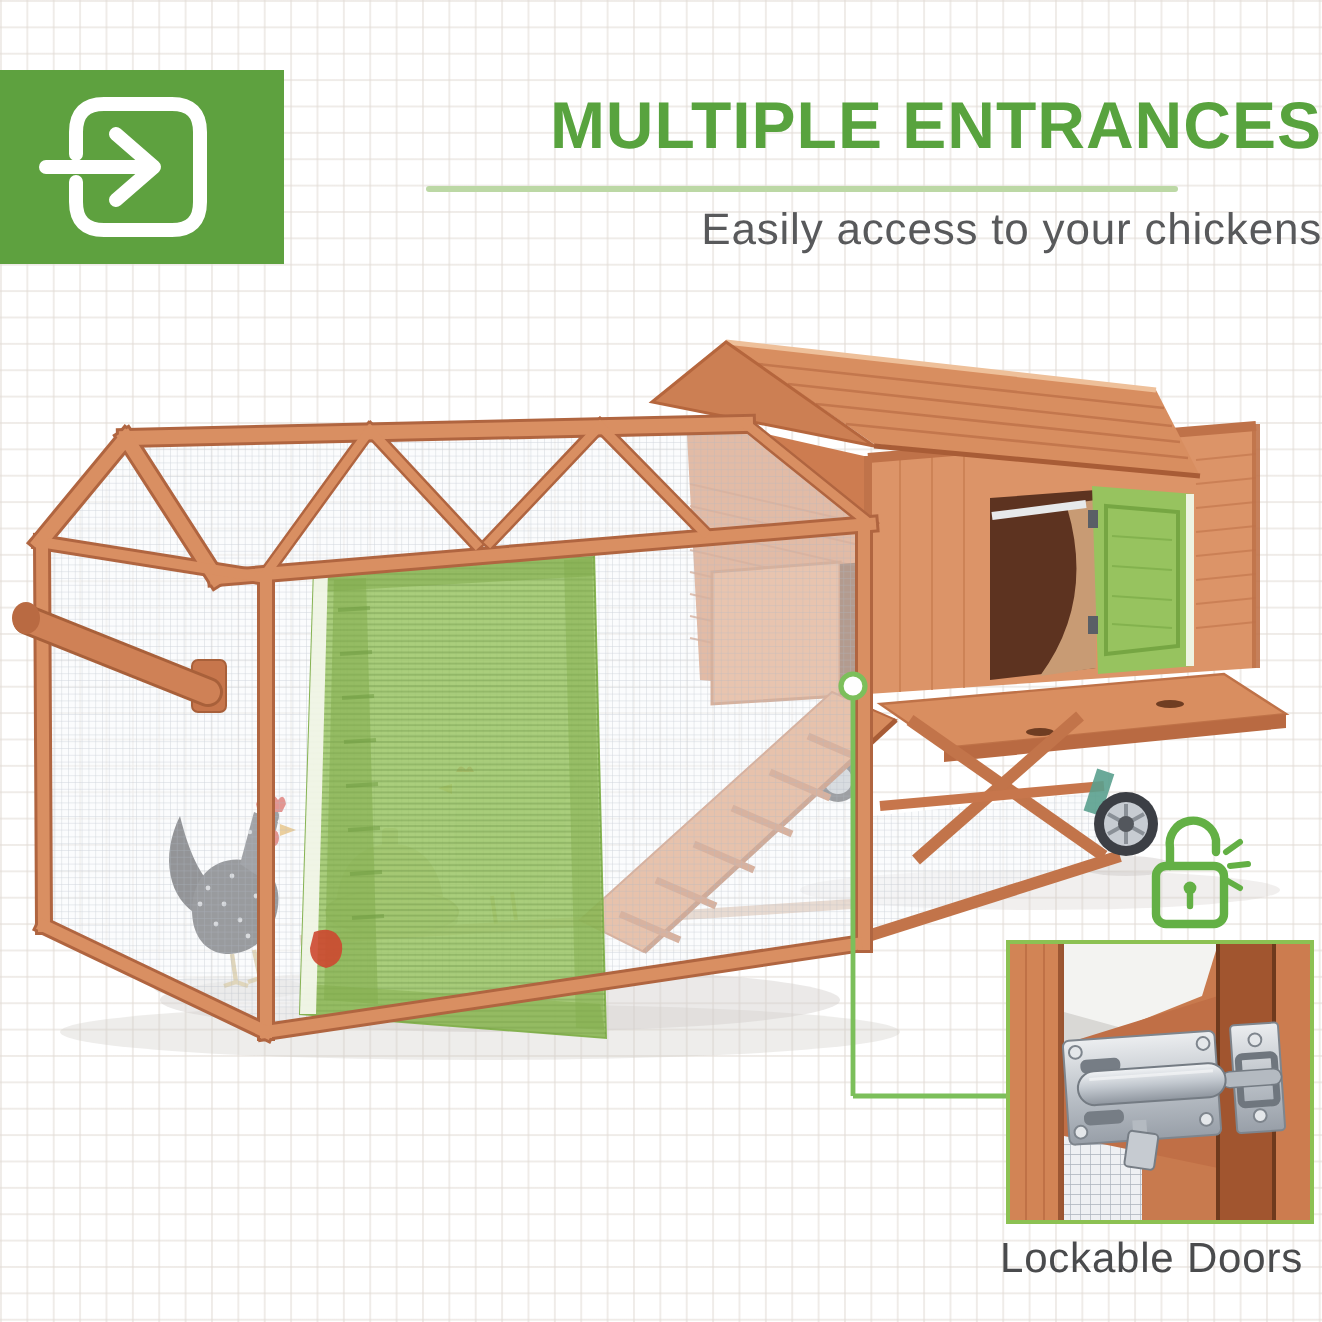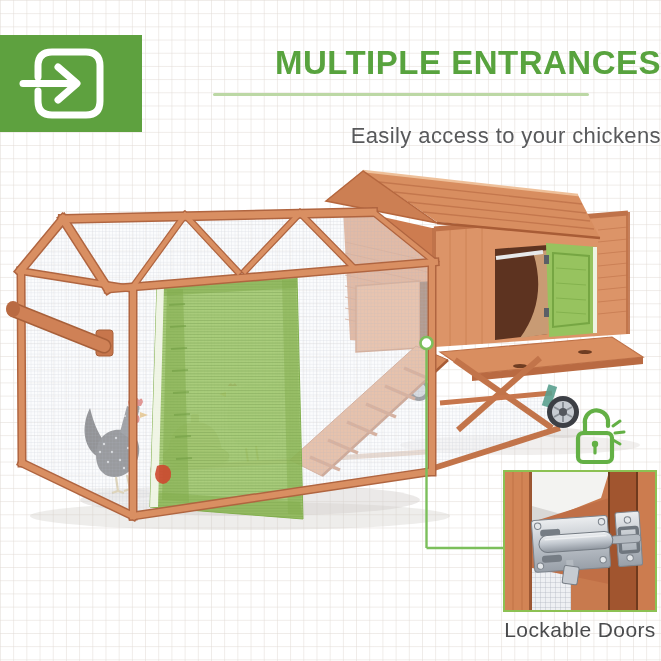--- a/index.html
+++ b/index.html
@@ -21,32 +21,32 @@
   }
   .title{
     margin:0;font-size:33px;font-weight:700;letter-spacing:0.5px;
     color:var(--accent-green,#58a33e);
   }
   .divider{
     width:376px;height:3px;margin:11px auto 0 auto;border-radius:2px;
     background:var(--divider-green,#bcd8a5);
   }
   .subtitle{
-    margin:27px 0 0 0;font-size:22px;letter-spacing:0.4px;
+    margin:6px 0 0 0;font-size:22px;letter-spacing:0.4px;
     color:var(--subtitle-gray,#58595b);
   }
   .scene{position:absolute;left:0;top:0;width:661px;height:661px;}
   .inset{
     position:absolute;left:503px;top:470px;width:154px;height:142px;
     box-sizing:border-box;border:2px solid var(--inset-border-green,#8cc153);
     background:#c87a4e;
   }
   .inset svg{display:block;}
   .caption{
-    position:absolute;left:500px;top:618px;width:160px;text-align:center;
+    position:absolute;left:500px;top:618px;width:160px;
     font-size:21px;letter-spacing:0.4px;color:var(--caption-gray,#4a4b4d);
   }
 </style>
 </head>
 <body>
 
 <div class="icon-plate">
   <svg width="142" height="97" viewBox="0 0 142 97">
     <path d="M38 42 L38 31 Q38 17 52 17 L86 17 Q100 17 100 31 L100 66 Q100 80 86 80 L52 80 Q38 80 38 66 L38 56" fill="none" stroke="#ffffff" stroke-width="7" stroke-linecap="round"></path>
     <path d="M23 48.5 H72" fill="none" stroke="#ffffff" stroke-width="7" stroke-linecap="round"></path>

